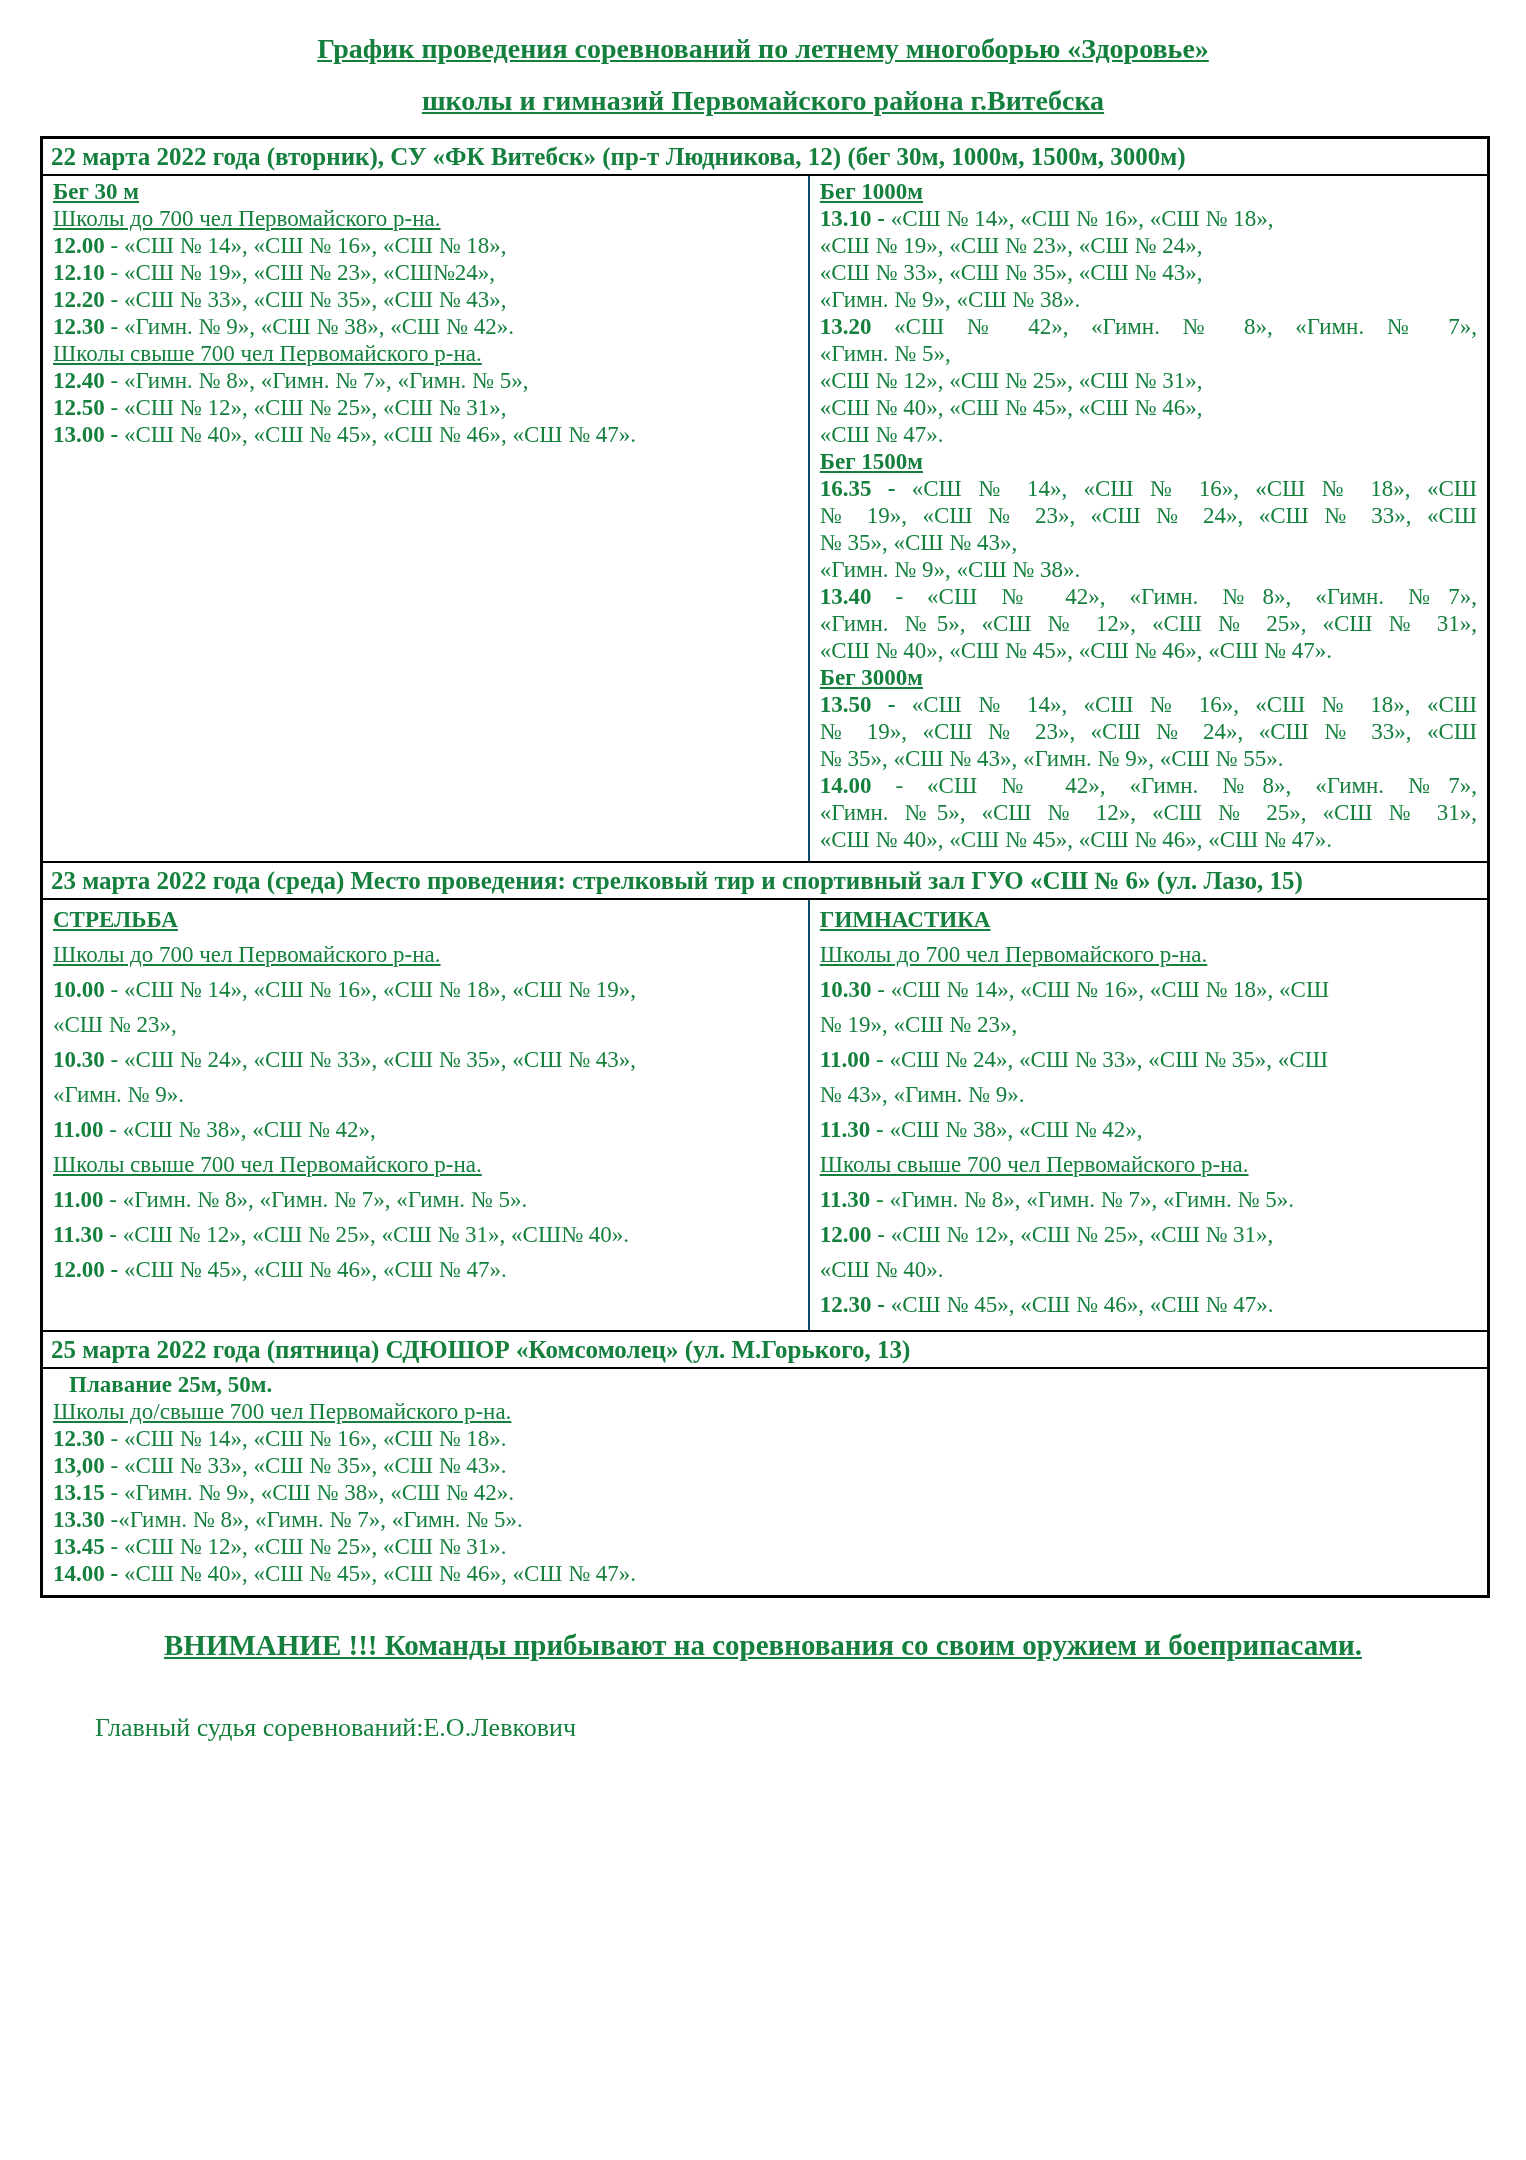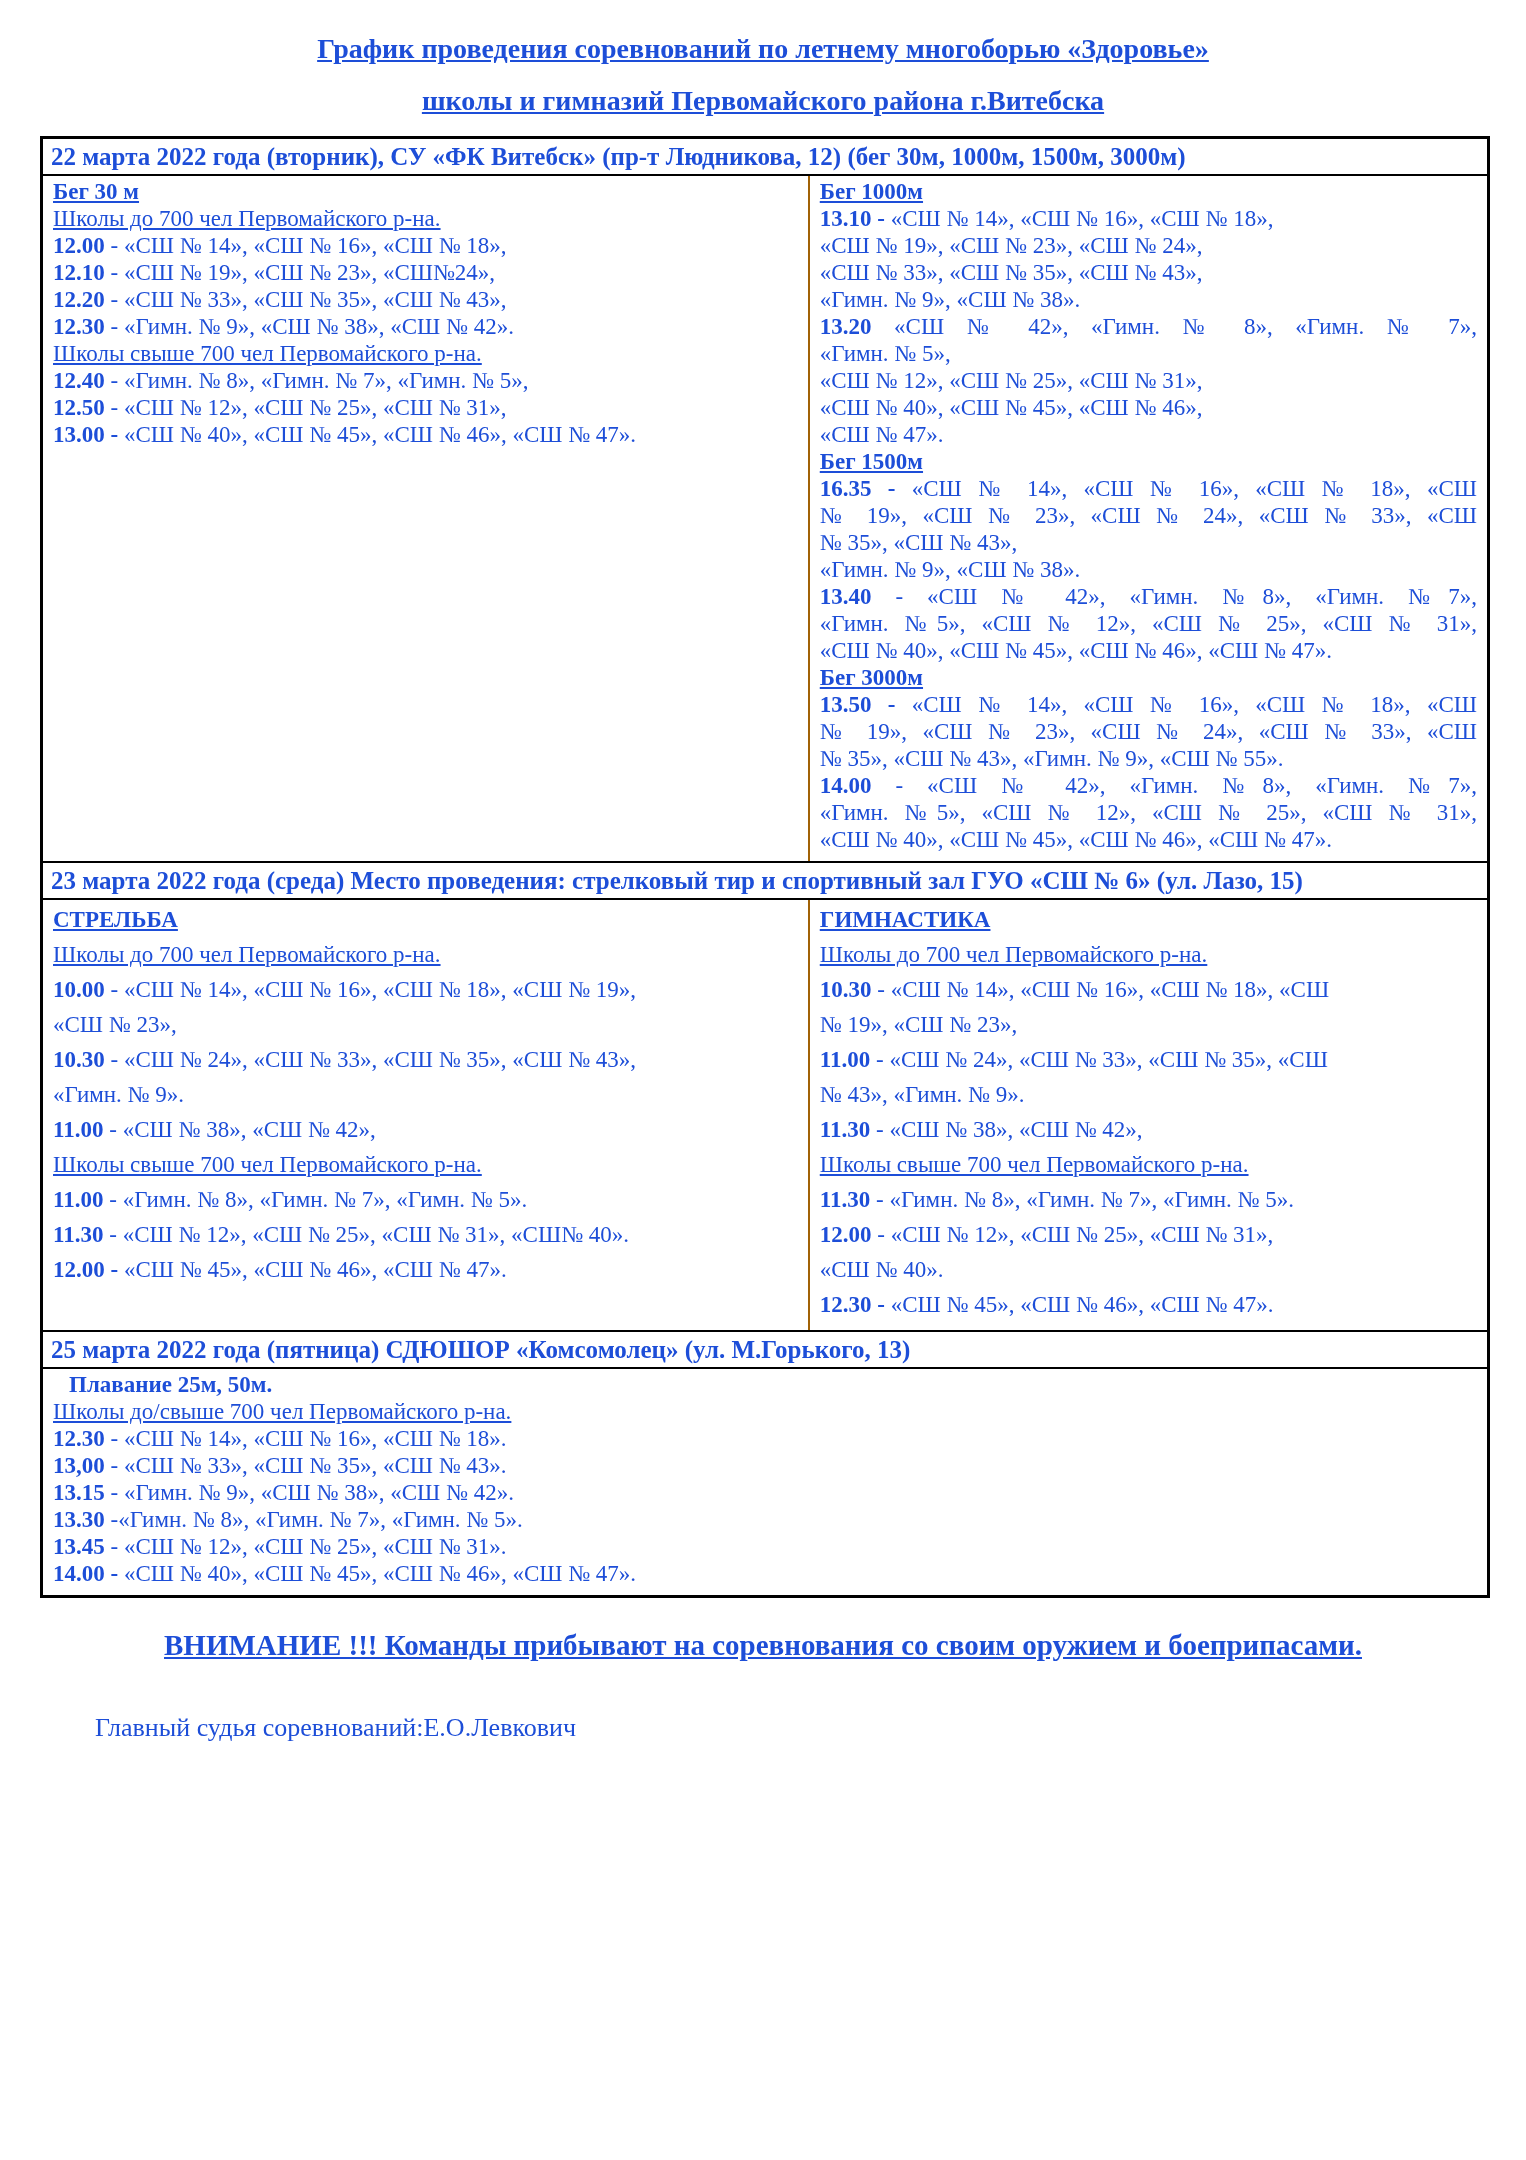--- a/index.html
+++ b/index.html
@@ -1,18 +1,18 @@
 <!DOCTYPE html>
 <html><head>
 <meta charset="utf-8">
 <style>
   html,body{margin:0;padding:0;background:#e8e8e8;}
   .page{
     position:relative;width:1526px;height:2160px;margin:0 auto;background:#ffffff;
-    font-family:"Liberation Serif","DejaVu Serif",serif;color:#1d4ed8;overflow:hidden;
+    font-family:"Liberation Serif","DejaVu Serif",serif;color:#15803d;overflow:hidden;
   }
   .title{
     text-align:center;font-weight:bold;text-decoration:underline;
     font-size:28px;line-height:34px;
   }
   .title.first{padding-top:32px;}
   .title.second{margin-top:18px;}
   .tbl{
     margin:18px 36px 0 40px;
     border:3px solid #000;
@@ -21,21 +21,21 @@
     font-weight:bold;font-size:25px;line-height:30px;
     padding:3px 8px 2px 8px;
     border-bottom:2px solid #000;
   }
   .row-cols{display:flex;align-items:stretch;border-bottom:2px solid #000;}
   .cell{
     font-size:23px;line-height:27px;
     padding:2px 10px 8px 10px;
     box-sizing:border-box;
   }
-  .cell.left{width:53.1%;border-right:2px solid #a16207;}
+  .cell.left{width:53.1%;border-right:2px solid #0c4a6e;}
   .cell.right{width:46.9%;}
   .cell.full{width:100%;}
   .tbl > :last-child{border-bottom:none;}
   .roomy .line{line-height:35px;}
   .line b{font-weight:bold;}
   .line.head{font-weight:bold;text-decoration:underline;}
   .line.headb{font-weight:bold;margin-left:16px;}
   .line.sub{text-decoration:underline;}
   .line.jl{text-align:justify;text-align-last:justify;}
   .notice{

